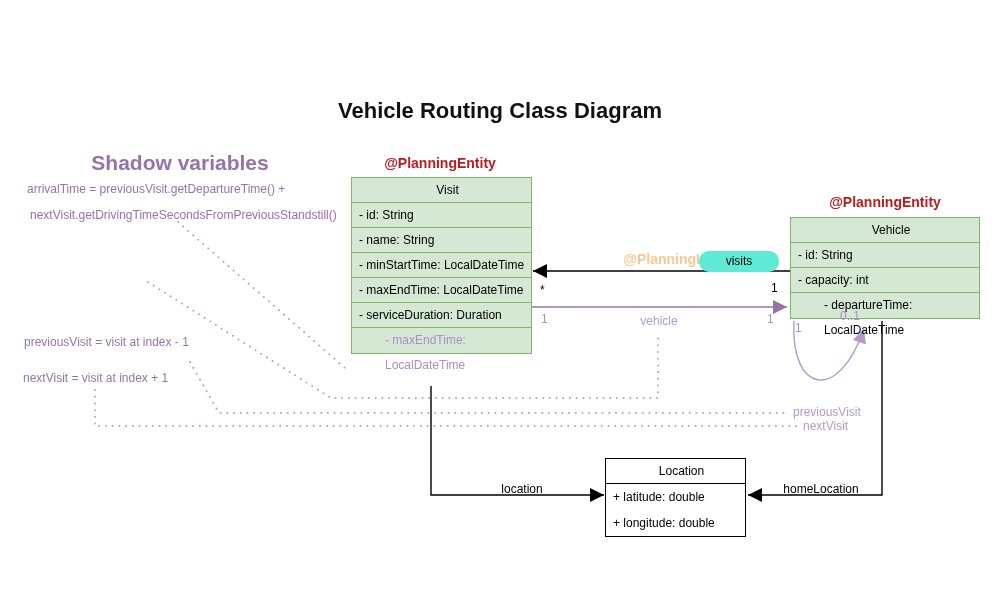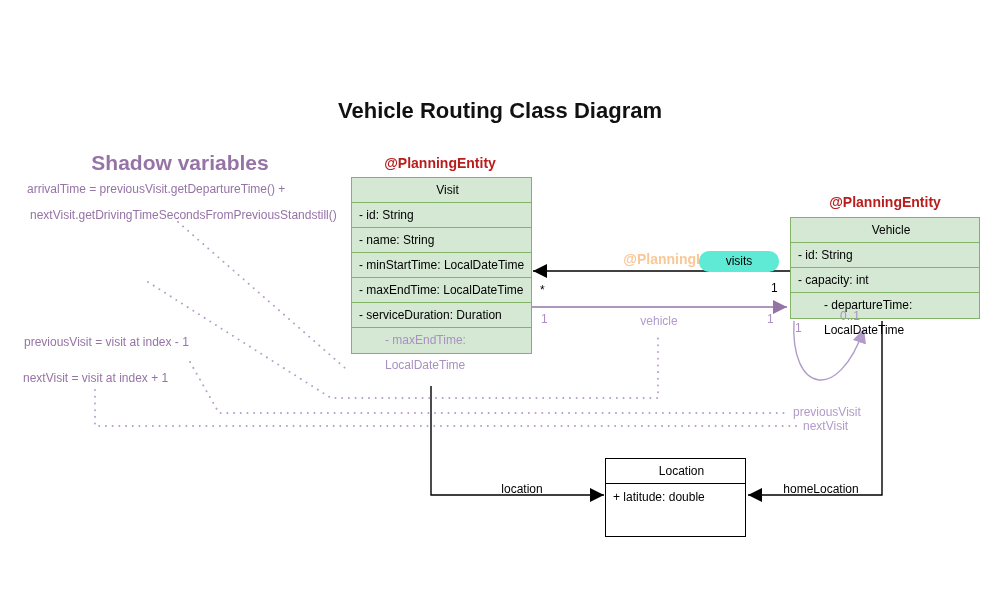--- a/index.html
+++ b/index.html
@@ -115,20 +115,21 @@
       <div class="row">- capacity: int</div>
       <div class="row">- departureTime: LocalDateTime</div>
     </div>
   </div>
 
   <div class="uml-class plain" style="left:605px; top:458px; width:141px;">
     <div class="box">
       <div class="row hdr">Location</div>
       <div class="body">
         <div>+ latitude: double</div>
+        <div>+ longitude: double</div>
       </div>
     </div>
   </div>
 
   <div class="abs mult black" style="left:540px; top:284px;">*</div>
   <div class="abs mult black" style="left:771px; top:282px;">1</div>
   <div class="abs mult lilac" style="left:541px; top:313px;">1</div>
   <div class="abs edge-label lilac ctr" style="left:659px; top:314px;">vehicle</div>
   <div class="abs mult lilac" style="left:767px; top:313px;">1</div>
   <div class="abs mult lilac" style="left:795px; top:322px;">1</div>

